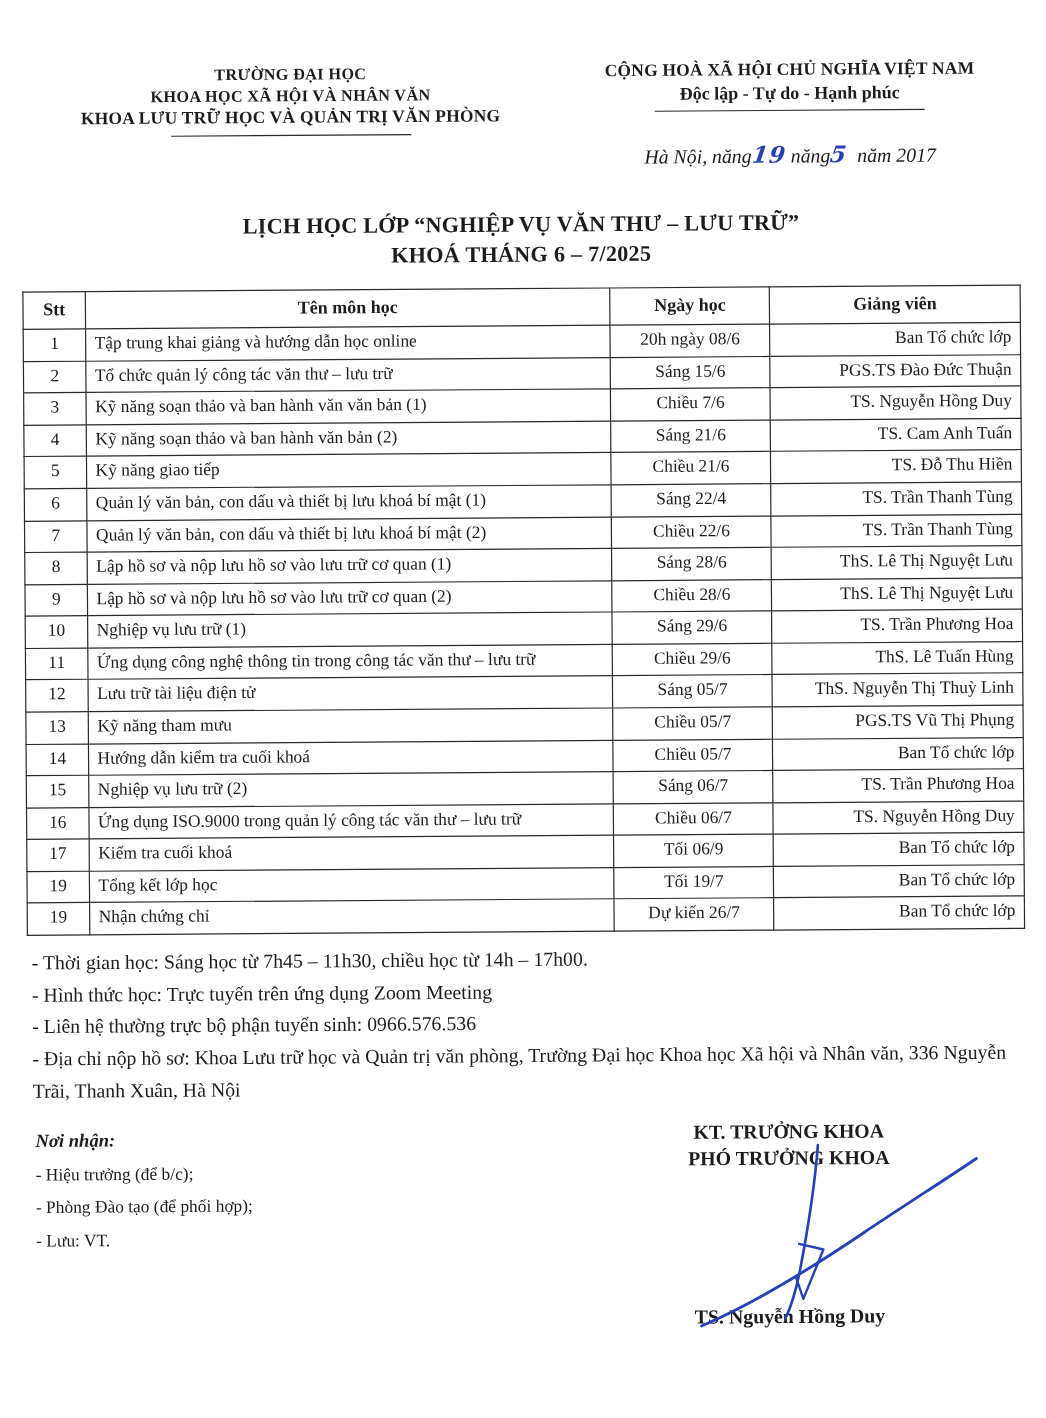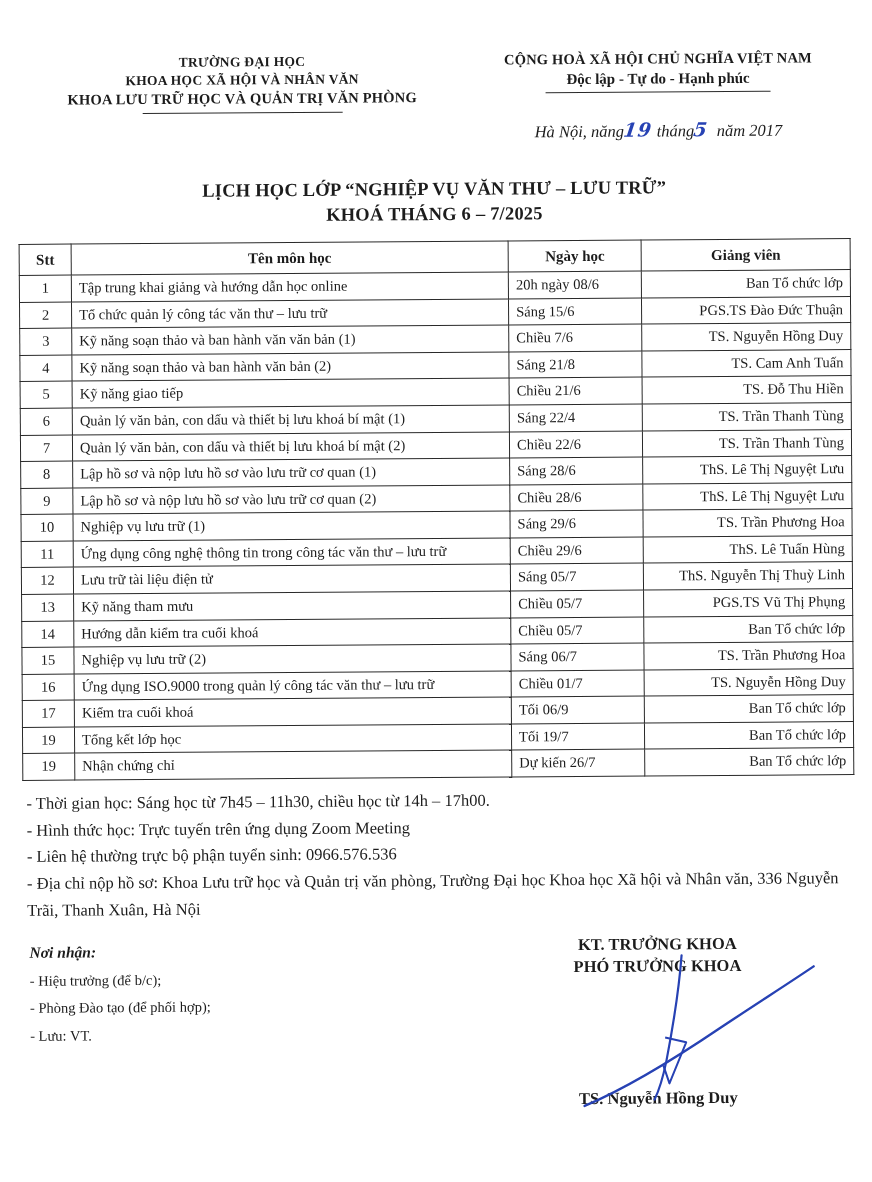--- a/index.html
+++ b/index.html
@@ -37,21 +37,21 @@
   table.sched{
     border-collapse:collapse;width:832px;margin-top:14px;
     font-size:14.5px;
   }
   table.sched th,table.sched td{
     border:1.6px solid #2a2a2a;padding:3px 7px;line-height:1.35;
   }
   table.sched th{font-size:15px;font-weight:bold;padding:5px 4px;}
   td.c-stt{text-align:center;width:38px;}
   td.c-sub{text-align:left;width:438px;}
-  td.c-date{text-align:left;width:122px;}
+  td.c-date{text-align:center;width:122px;}
   td.c-teach{text-align:right;width:200px;padding-right:10px;}
   
   .notes{margin-top:10px;font-size:16.5px;line-height:1.62;padding-left:4px;}
   .notes .note{margin:0;}
   
   .footer{display:flex;margin-top:14px;}
   .recip{width:52%;padding-left:6px;font-size:14.5px;line-height:1.9;}
   .recip .rt{font-size:15.5px;font-weight:bold;font-style:italic;}
   .sig{width:48%;text-align:center;position:relative;}
   .sig .s1,.sig .s2{font-size:16.5px;font-weight:bold;line-height:1.3;}
@@ -69,21 +69,21 @@
       <div class="l2">KHOA HỌC XÃ HỘI VÀ NHÂN VĂN</div>
       <div class="l3">KHOA LƯU TRỮ HỌC  VÀ QUẢN TRỊ VĂN PHÒNG</div>
       <div class="rule"></div>
     </div>
     <div class="hdr-right">
       <div class="n1">CỘNG HOÀ XÃ HỘI CHỦ NGHĨA VIỆT NAM</div>
       <div class="n2">Độc lập - Tự do - Hạnh phúc</div>
       <div class="rule"></div>
       <div class="dateline">
         <span>Hà Nội, năng</span><span class="pen">19</span>
-        <span>tháng</span><span class="pen">5</span>&nbsp;
+        <span>năng</span><span class="pen">5</span>&nbsp;
         <span>năm 2017</span>
       </div>
     </div>
   </div>
 
   <div class="title">
     <div class="t1">LỊCH HỌC LỚP “NGHIỆP VỤ VĂN THƯ – LƯU TRỮ”</div>
     <div class="t2">KHOÁ THÁNG 6 – 7/2025</div>
   </div>
 
@@ -111,21 +111,21 @@
         </tr>
         <tr>
           <td class="c-stt">3</td>
           <td class="c-sub">Kỹ năng soạn thảo và ban hành văn văn bản (1)</td>
           <td class="c-date">Chiều 7/6</td>
           <td class="c-teach">TS. Nguyễn Hồng Duy</td>
         </tr>
         <tr>
           <td class="c-stt">4</td>
           <td class="c-sub">Kỹ năng soạn thảo và ban hành văn bản (2)</td>
-          <td class="c-date">Sáng 21/8</td>
+          <td class="c-date">Sáng 21/6</td>
           <td class="c-teach">TS. Cam Anh Tuấn</td>
         </tr>
         <tr>
           <td class="c-stt">5</td>
           <td class="c-sub">Kỹ năng giao tiếp</td>
           <td class="c-date">Chiều 21/6</td>
           <td class="c-teach">TS. Đỗ Thu Hiền</td>
         </tr>
         <tr>
           <td class="c-stt">6</td>
@@ -183,21 +183,21 @@
         </tr>
         <tr>
           <td class="c-stt">15</td>
           <td class="c-sub">Nghiệp vụ lưu trữ (2)</td>
           <td class="c-date">Sáng 06/7</td>
           <td class="c-teach">TS. Trần Phương Hoa</td>
         </tr>
         <tr>
           <td class="c-stt">16</td>
           <td class="c-sub">Ứng dụng ISO.9000 trong quản lý công tác văn thư – lưu trữ</td>
-          <td class="c-date">Chiều 01/7</td>
+          <td class="c-date">Chiều 06/7</td>
           <td class="c-teach">TS. Nguyễn Hồng Duy</td>
         </tr>
         <tr>
           <td class="c-stt">17</td>
           <td class="c-sub">Kiểm tra cuối khoá</td>
           <td class="c-date">Tối 06/9</td>
           <td class="c-teach">Ban Tổ chức lớp</td>
         </tr>
         <tr>
           <td class="c-stt">19</td>

